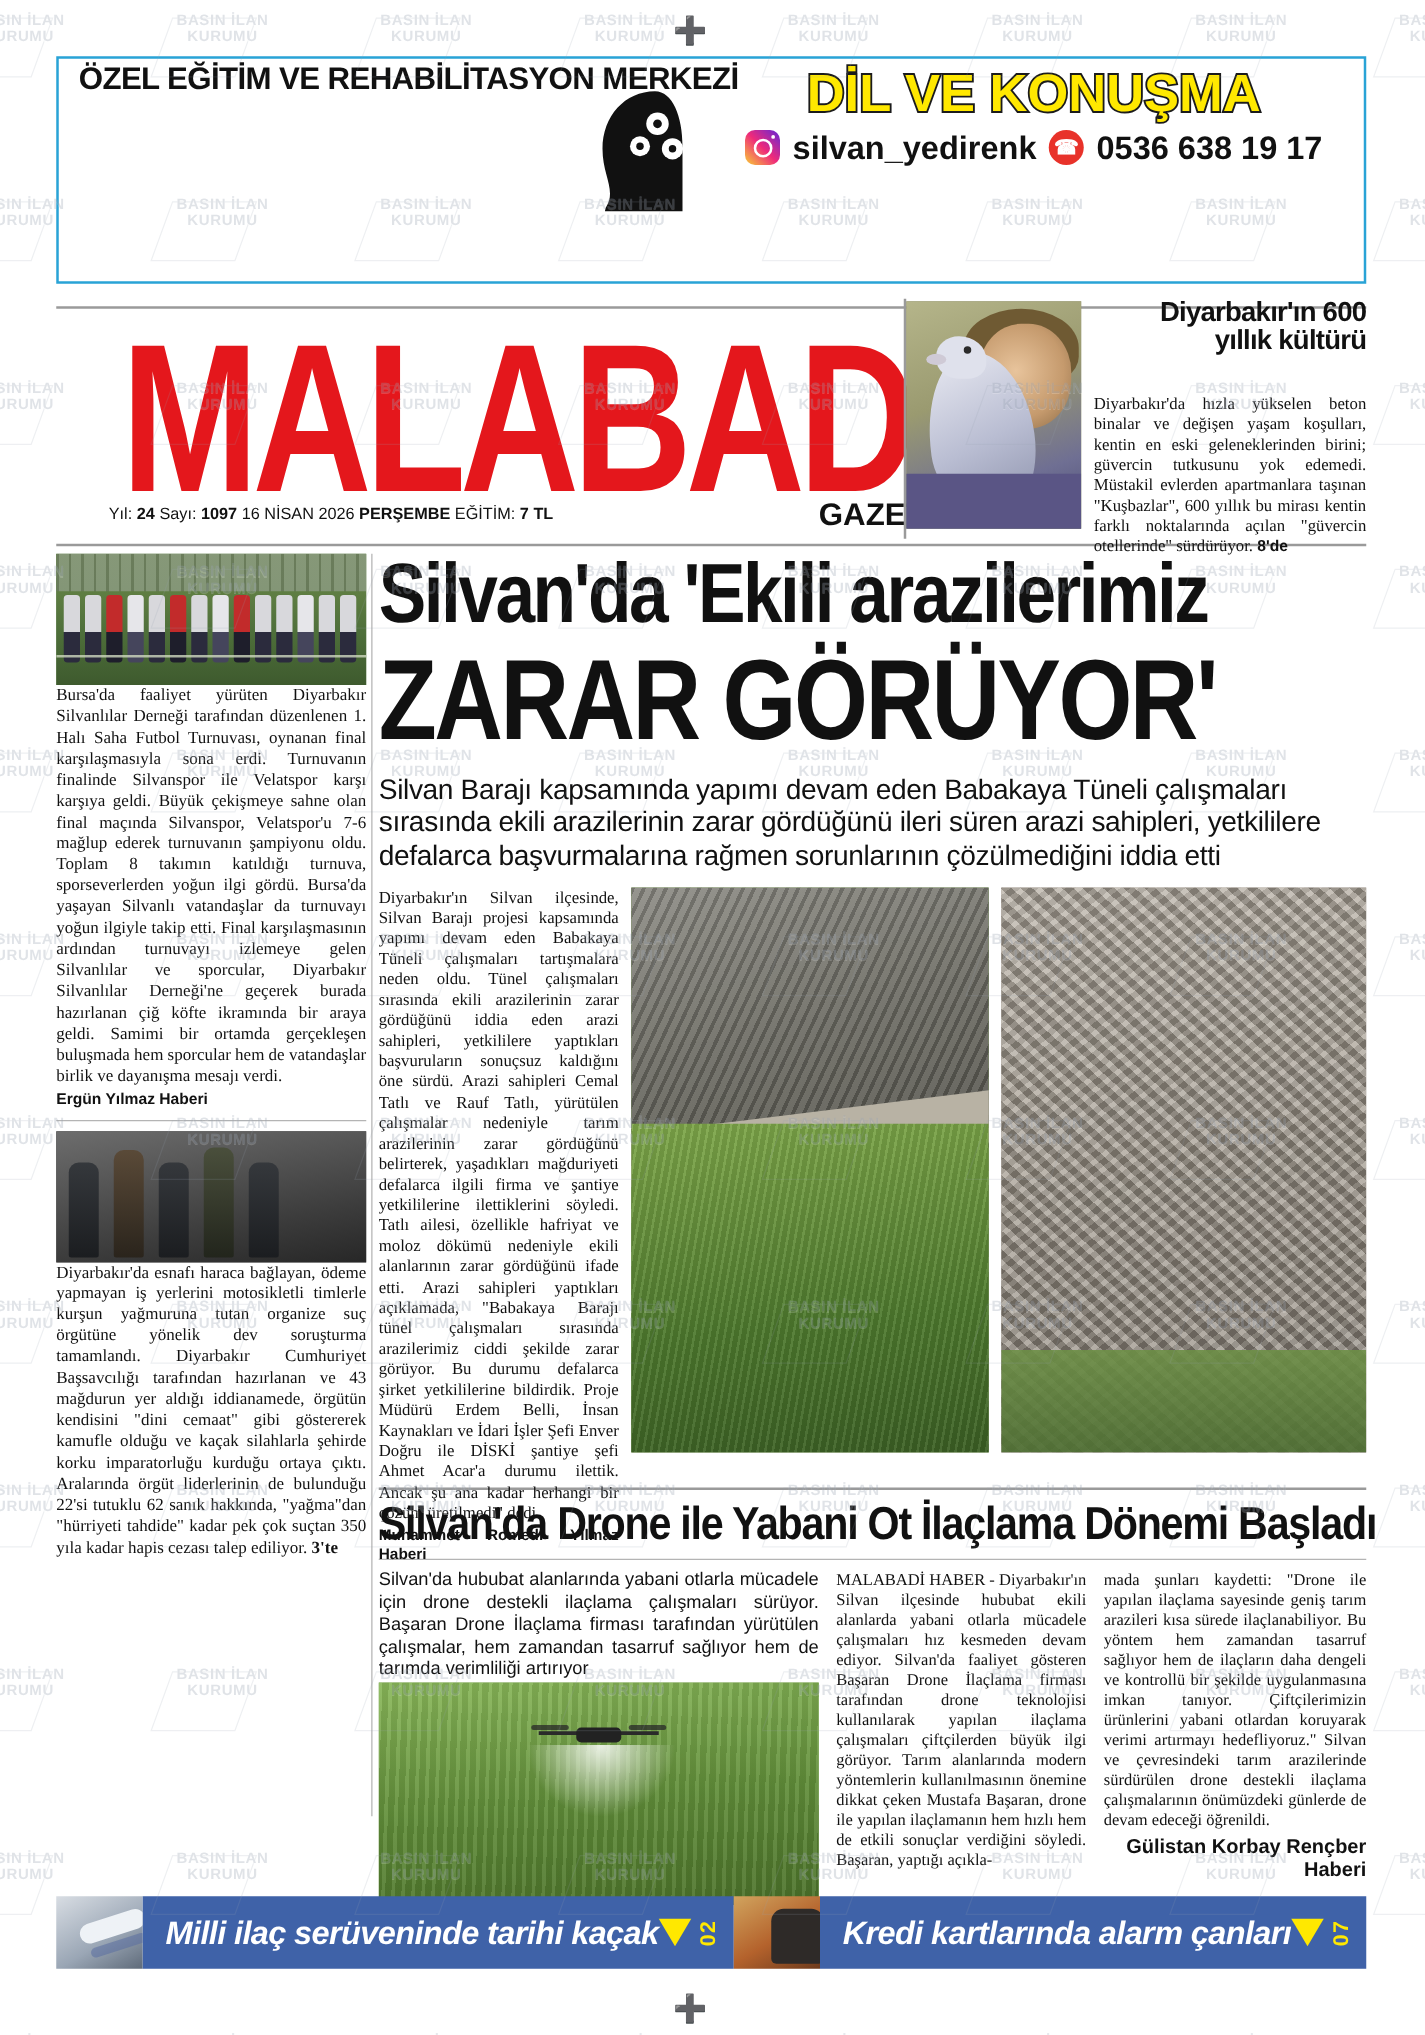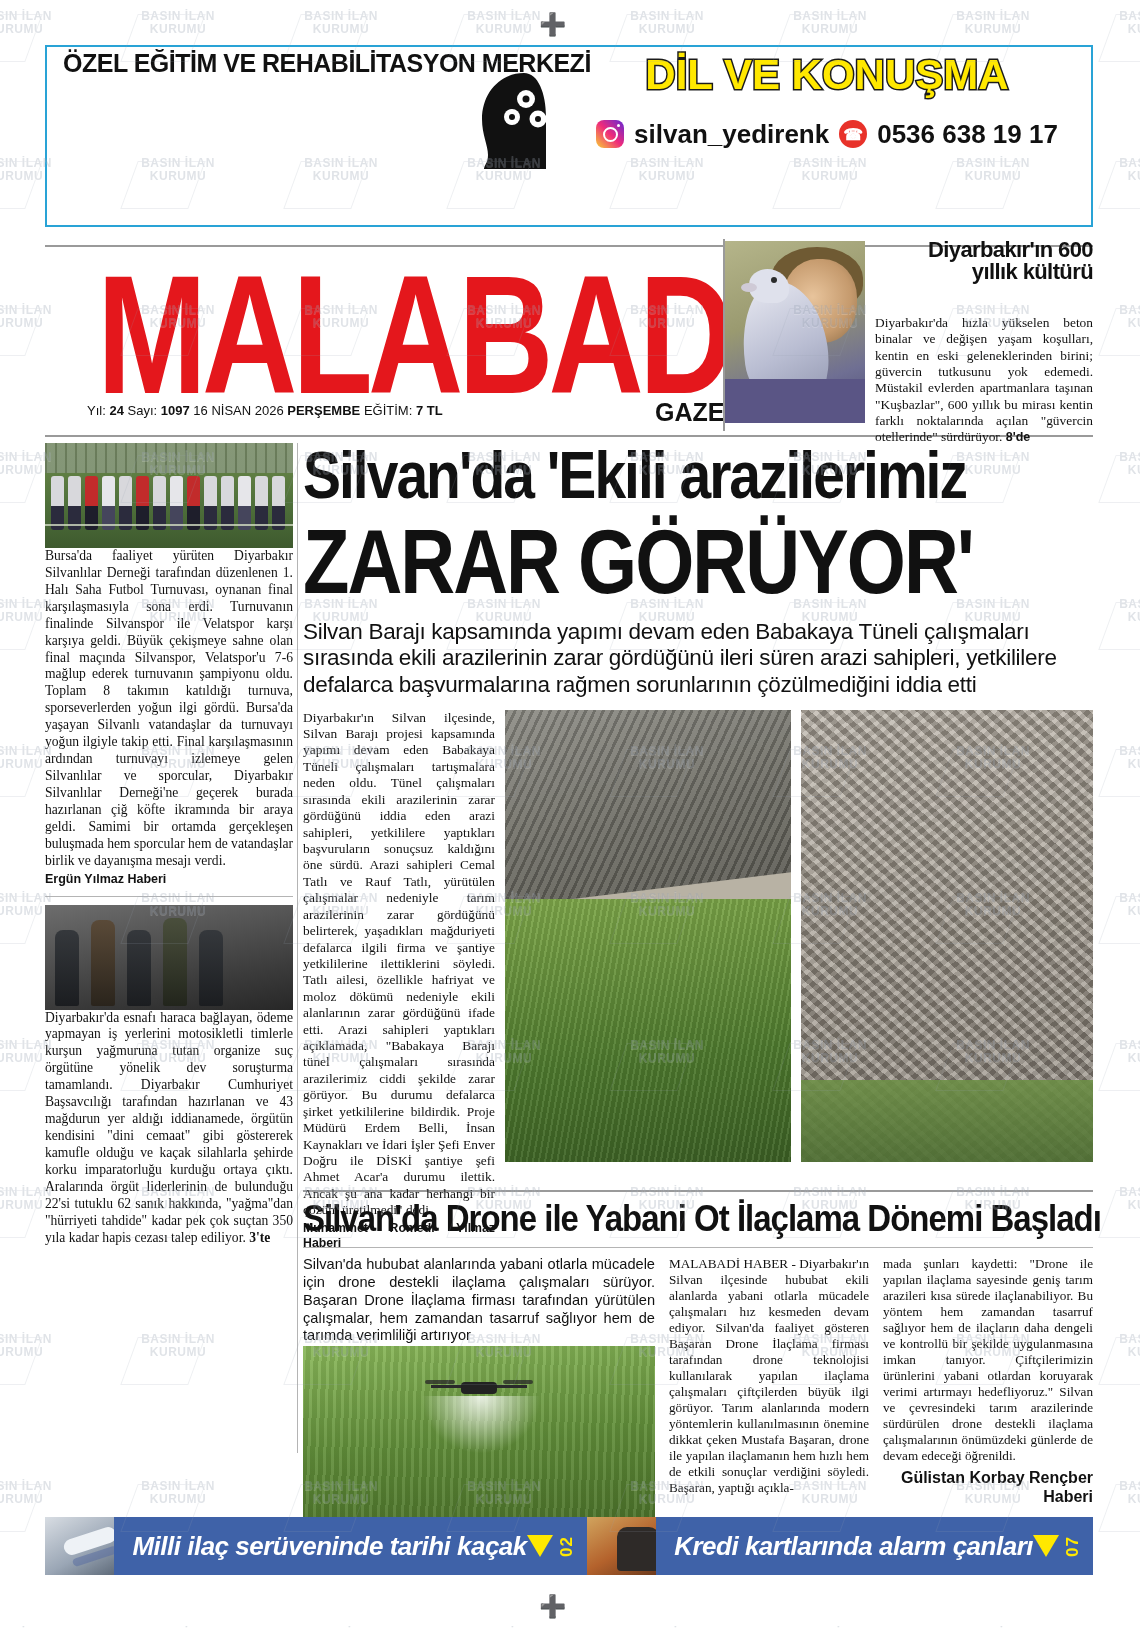--- a/index.html
+++ b/index.html
@@ -19,21 +19,21 @@
   .ad-left{position:absolute;left:16px;top:6px;width:470px;}
   .yedirenk{font-family:"DejaVu Serif",serif;font-style:italic;font-weight:bold;font-size:62px;letter-spacing:-1px;white-space:nowrap;line-height:1.15;padding-left:8px;}
   .yedirenk span{display:inline-block;}
   .c1{color:#67c7e8}.c2{color:#e3197c}.c3{color:#f5a11e}.c4{color:#5ec63a}
   .c5{color:#e02b20}.c6{color:#67c7e8}.c7{color:#c84fa8}.c8{color:#fbdd1c}
   .ad-sub{font-weight:bold;font-size:25px;letter-spacing:-0.5px;color:#111;margin-top:-4px;white-space:nowrap;}
   .head-icon{position:absolute;left:425px;top:22px;width:92px;height:106px;}
   .ad-right{position:absolute;left:520px;top:8px;width:520px;text-align:center;}
   .adline{font-weight:bold;font-size:42px;line-height:0.95;color:#ffe800;
     -webkit-text-stroke:3px #1b1b1b;paint-order:stroke fill;letter-spacing:0px;white-space:nowrap;}
-  .adcontact{margin-top:24px;display:flex;align-items:center;justify-content:center;gap:10px;font-weight:bold;font-size:26px;color:#111;white-space:nowrap;}
+  .adcontact{margin-top:8px;display:flex;align-items:center;justify-content:center;gap:10px;font-weight:bold;font-size:26px;color:#111;white-space:nowrap;}
   .ig{width:28px;height:28px;border-radius:8px;background:linear-gradient(45deg,#f9ce34,#ee2a7b,#6228d7);position:relative;display:inline-block;}
   .ig:after{content:"";position:absolute;left:7px;top:7px;width:11px;height:11px;border:2px solid #fff;border-radius:50%;}
   .ig:before{content:"";position:absolute;right:4px;top:4px;width:3px;height:3px;background:#fff;border-radius:50%;}
   .ph{width:28px;height:28px;border-radius:50%;background:#e8322a;display:inline-flex;align-items:center;justify-content:center;color:#fff;font-size:16px;}
 
   
   .masthead{position:relative;margin-top:8px;height:198px;}
   .mh-rule{position:absolute;left:0;top:10px;width:1048px;height:2px;background:#9a9a9a;}
   .logo{position:absolute;left:52px;top:16px;font-weight:bold;font-size:132px;line-height:1;color:#e4171c;letter-spacing:-5px;
         font-family:"Liberation Sans",sans-serif;transform:scaleY(1.28);transform-origin:left top;}

